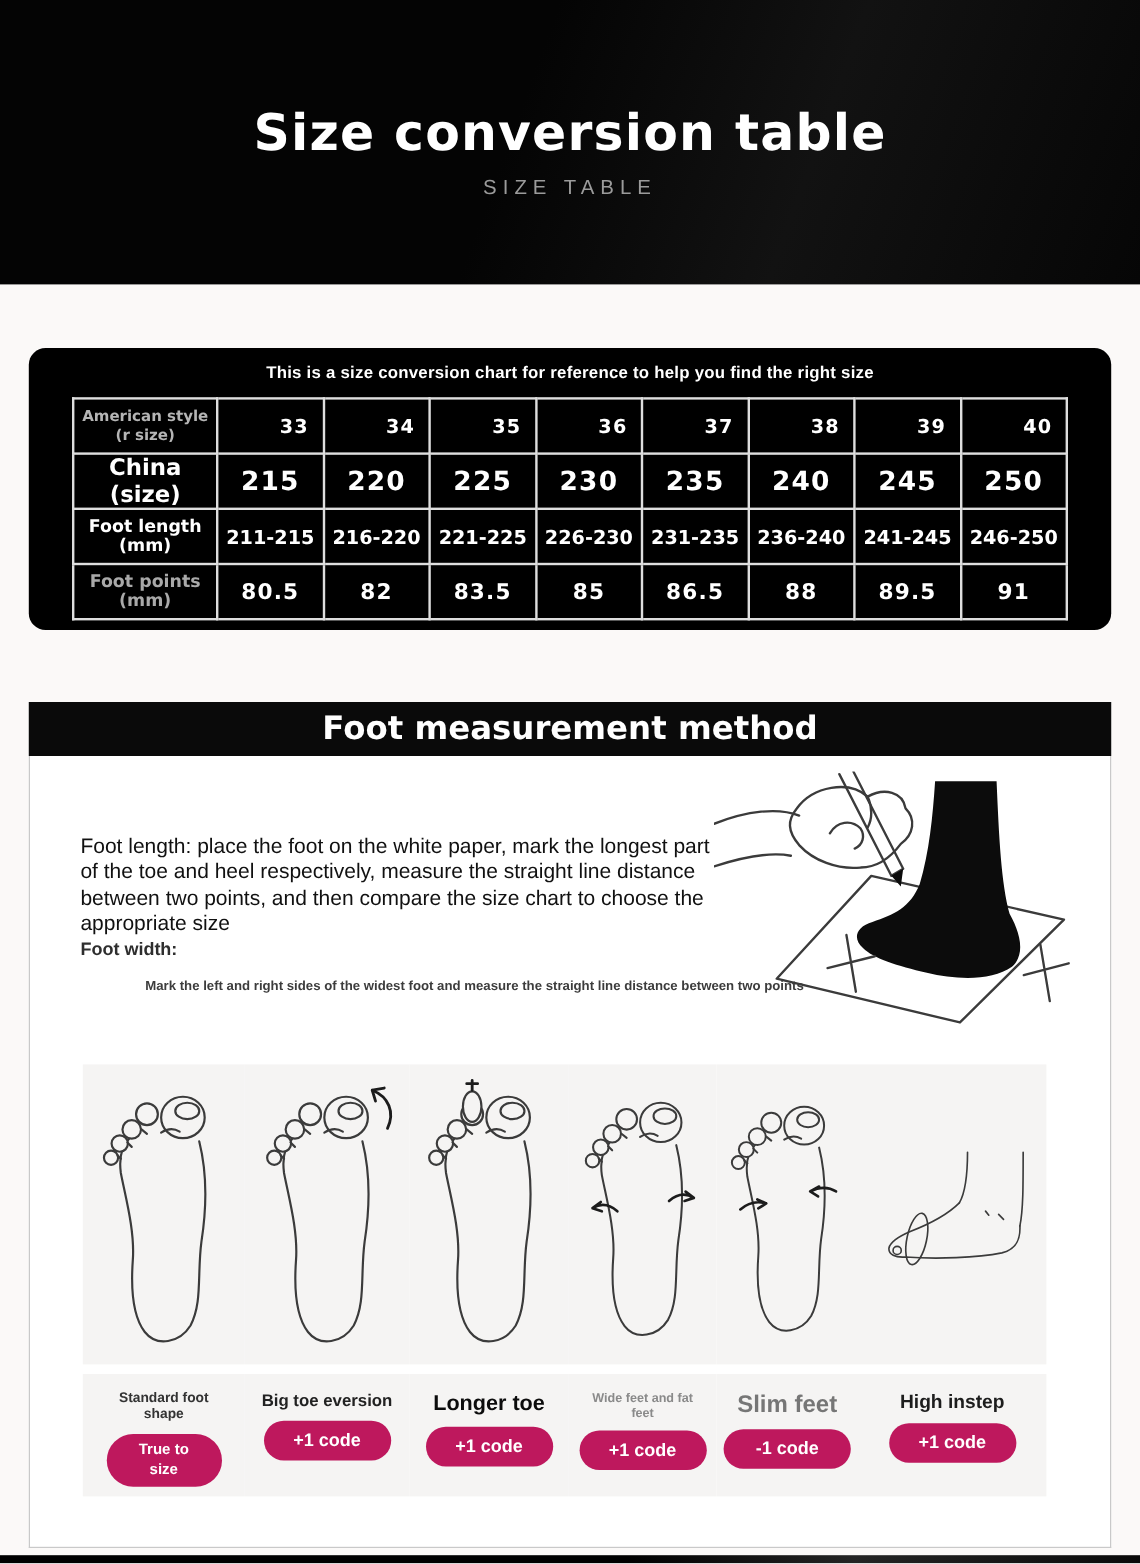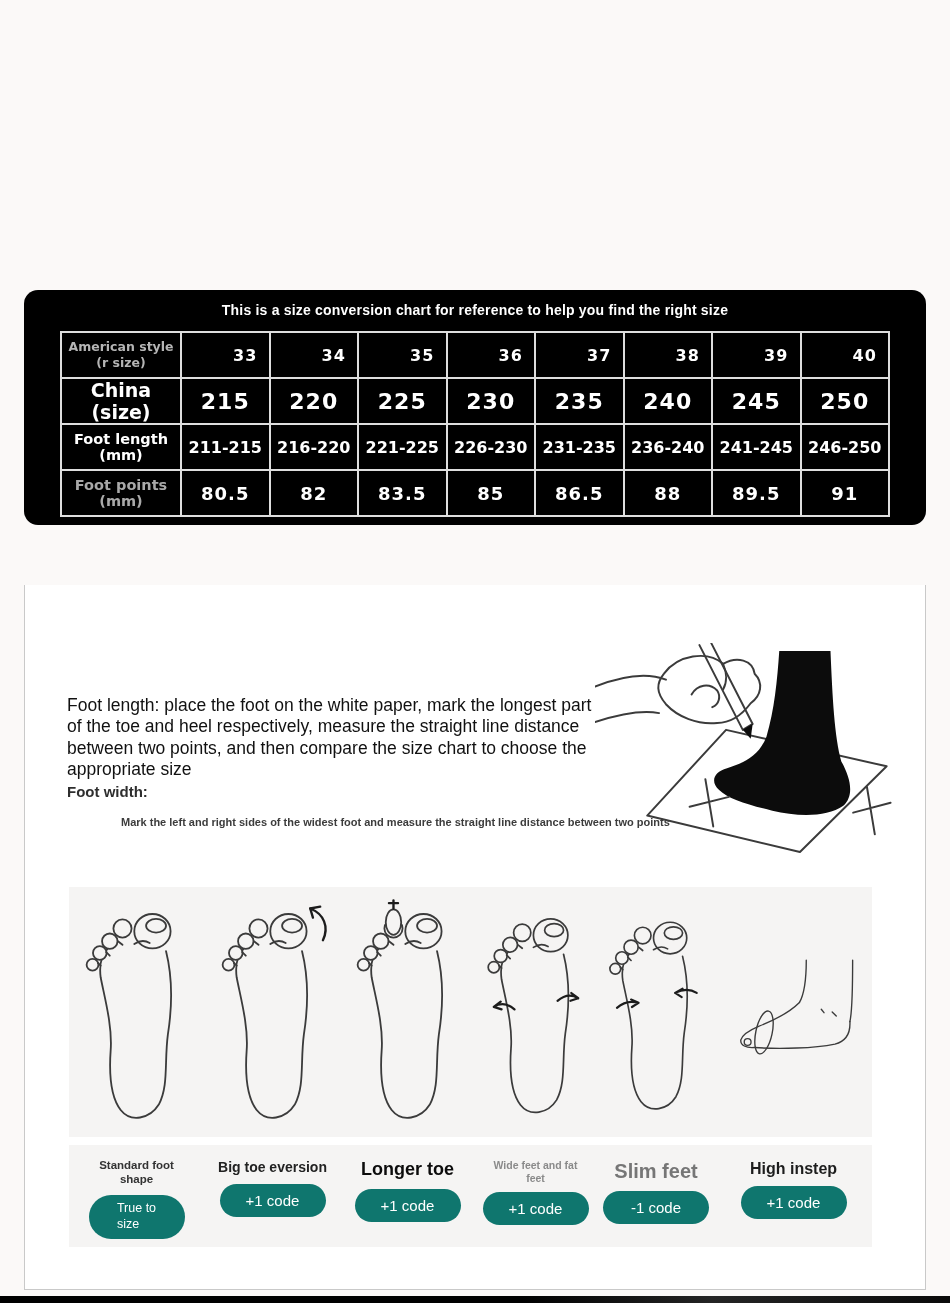--- a/index.html
+++ b/index.html
@@ -84,23 +84,23 @@
   .w0{width:135px}.w1{width:137px}.w2{width:133px}.w3{width:123px}.w4{width:118px}.w5{width:157px}
   .label-card { flex-direction:column; justify-content:flex-start; padding-top:14px; text-align:center; }
   .ft-title { font-weight:bold; line-height:1.2; }
   .t0 .ft-title { font-size:11.5px; color:#333333; width:90px; }
   .t1 .ft-title { font-size:14px;   color:#222222; }
   .t2 .ft-title { font-size:18px;   color:#0c0c0c; }
   .t3 .ft-title { font-size:10.5px; color:#8a8a8a; width:100px; }
   .t4 .ft-title { font-size:20px;   color:#767676; }
   .t5 .ft-title { font-size:16px;   color:#1d1d1d; }
   .pill {
-    margin-top:8px; background:#0f766e; color:#ffffff; font-weight:normal;
+    margin-top:8px; background:#be185d; color:#ffffff; font-weight:bold;
     border-radius:22px; display:flex; align-items:center; justify-content:center;
-    text-align:left;
+    text-align:center;
   }
   .t0 .pill { width:96px; height:44px; font-size:12.5px; line-height:1.25; }
   .t1 .pill,.t2 .pill,.t3 .pill,.t4 .pill,.t5 .pill { width:106px; height:33px; font-size:15px; }
 
   svg.foot { display:block; }
   .stroke { fill:none; stroke:#3b3b3b; stroke-width:2; stroke-linecap:round; stroke-linejoin:round; }
   .toe { fill:#f5f4f3; stroke:#3b3b3b; stroke-width:2; }
   .arrow { fill:none; stroke:#1c1c1c; stroke-width:2.6; stroke-linecap:round; stroke-linejoin:round; }
 
   
@@ -123,20 +123,24 @@
         <circle class="toe" cx="49" cy="33" r="10"></circle>
         <circle class="toe" cx="35" cy="47" r="8.5"></circle>
         <circle class="toe" cx="24" cy="60" r="7.5"></circle>
         <circle class="toe" cx="16" cy="73" r="6.5"></circle>
         <path class="stroke" d="M62,50 C68,46 74,46 79,49"></path>
         <path class="stroke" d="M44,47 l5,4 M31,59 l4,4 M22,71 l3,3"></path>
       </g>
     </defs>
   </svg>
 
+  <div class="hero">
+    <div class="hero-title">Size conversion table</div>
+    <div class="hero-sub">SIZE TABLE</div>
+  </div>
 
   <div class="table-panel">
     <div class="table-caption">This is a size conversion chart for reference to help you find the right size</div>
     <table class="size-table">
       <tbody>
         <tr class="row-american">
           <td class="lbl pre">American style
 (r size)</td>
           <td class="val">33</td>
           <td class="val">34</td>
@@ -178,20 +182,21 @@
           <td class="val">86.5</td>
           <td class="val">88</td>
           <td class="val">89.5</td>
           <td class="val">91</td>
         </tr>
       </tbody>
     </table>
   </div>
 
   <div class="method-panel">
+    <div class="method-banner">Foot measurement method</div>
 
     <div class="para-length">Foot length: place the foot on the white paper, mark the longest part of the toe and heel respectively, measure the straight line distance between two points, and then compare the size chart to choose the appropriate size</div>
     <div class="para-width-label">Foot width:</div>
     <div class="para-width-text">Mark the left and right sides of the widest foot and measure the straight line distance between two points</div>
 
     <svg class="measure-illustration" width="335" height="222" viewBox="0 0 340 225">
       <path class="stroke" d="M0,44 C28,33 54,30 72,37"></path>
       <path class="stroke" d="M0,80 C28,71 50,68 65,71"></path>
 
       <polygon class="stroke" points="53,175 133,88 296,125 208,212"></polygon>

